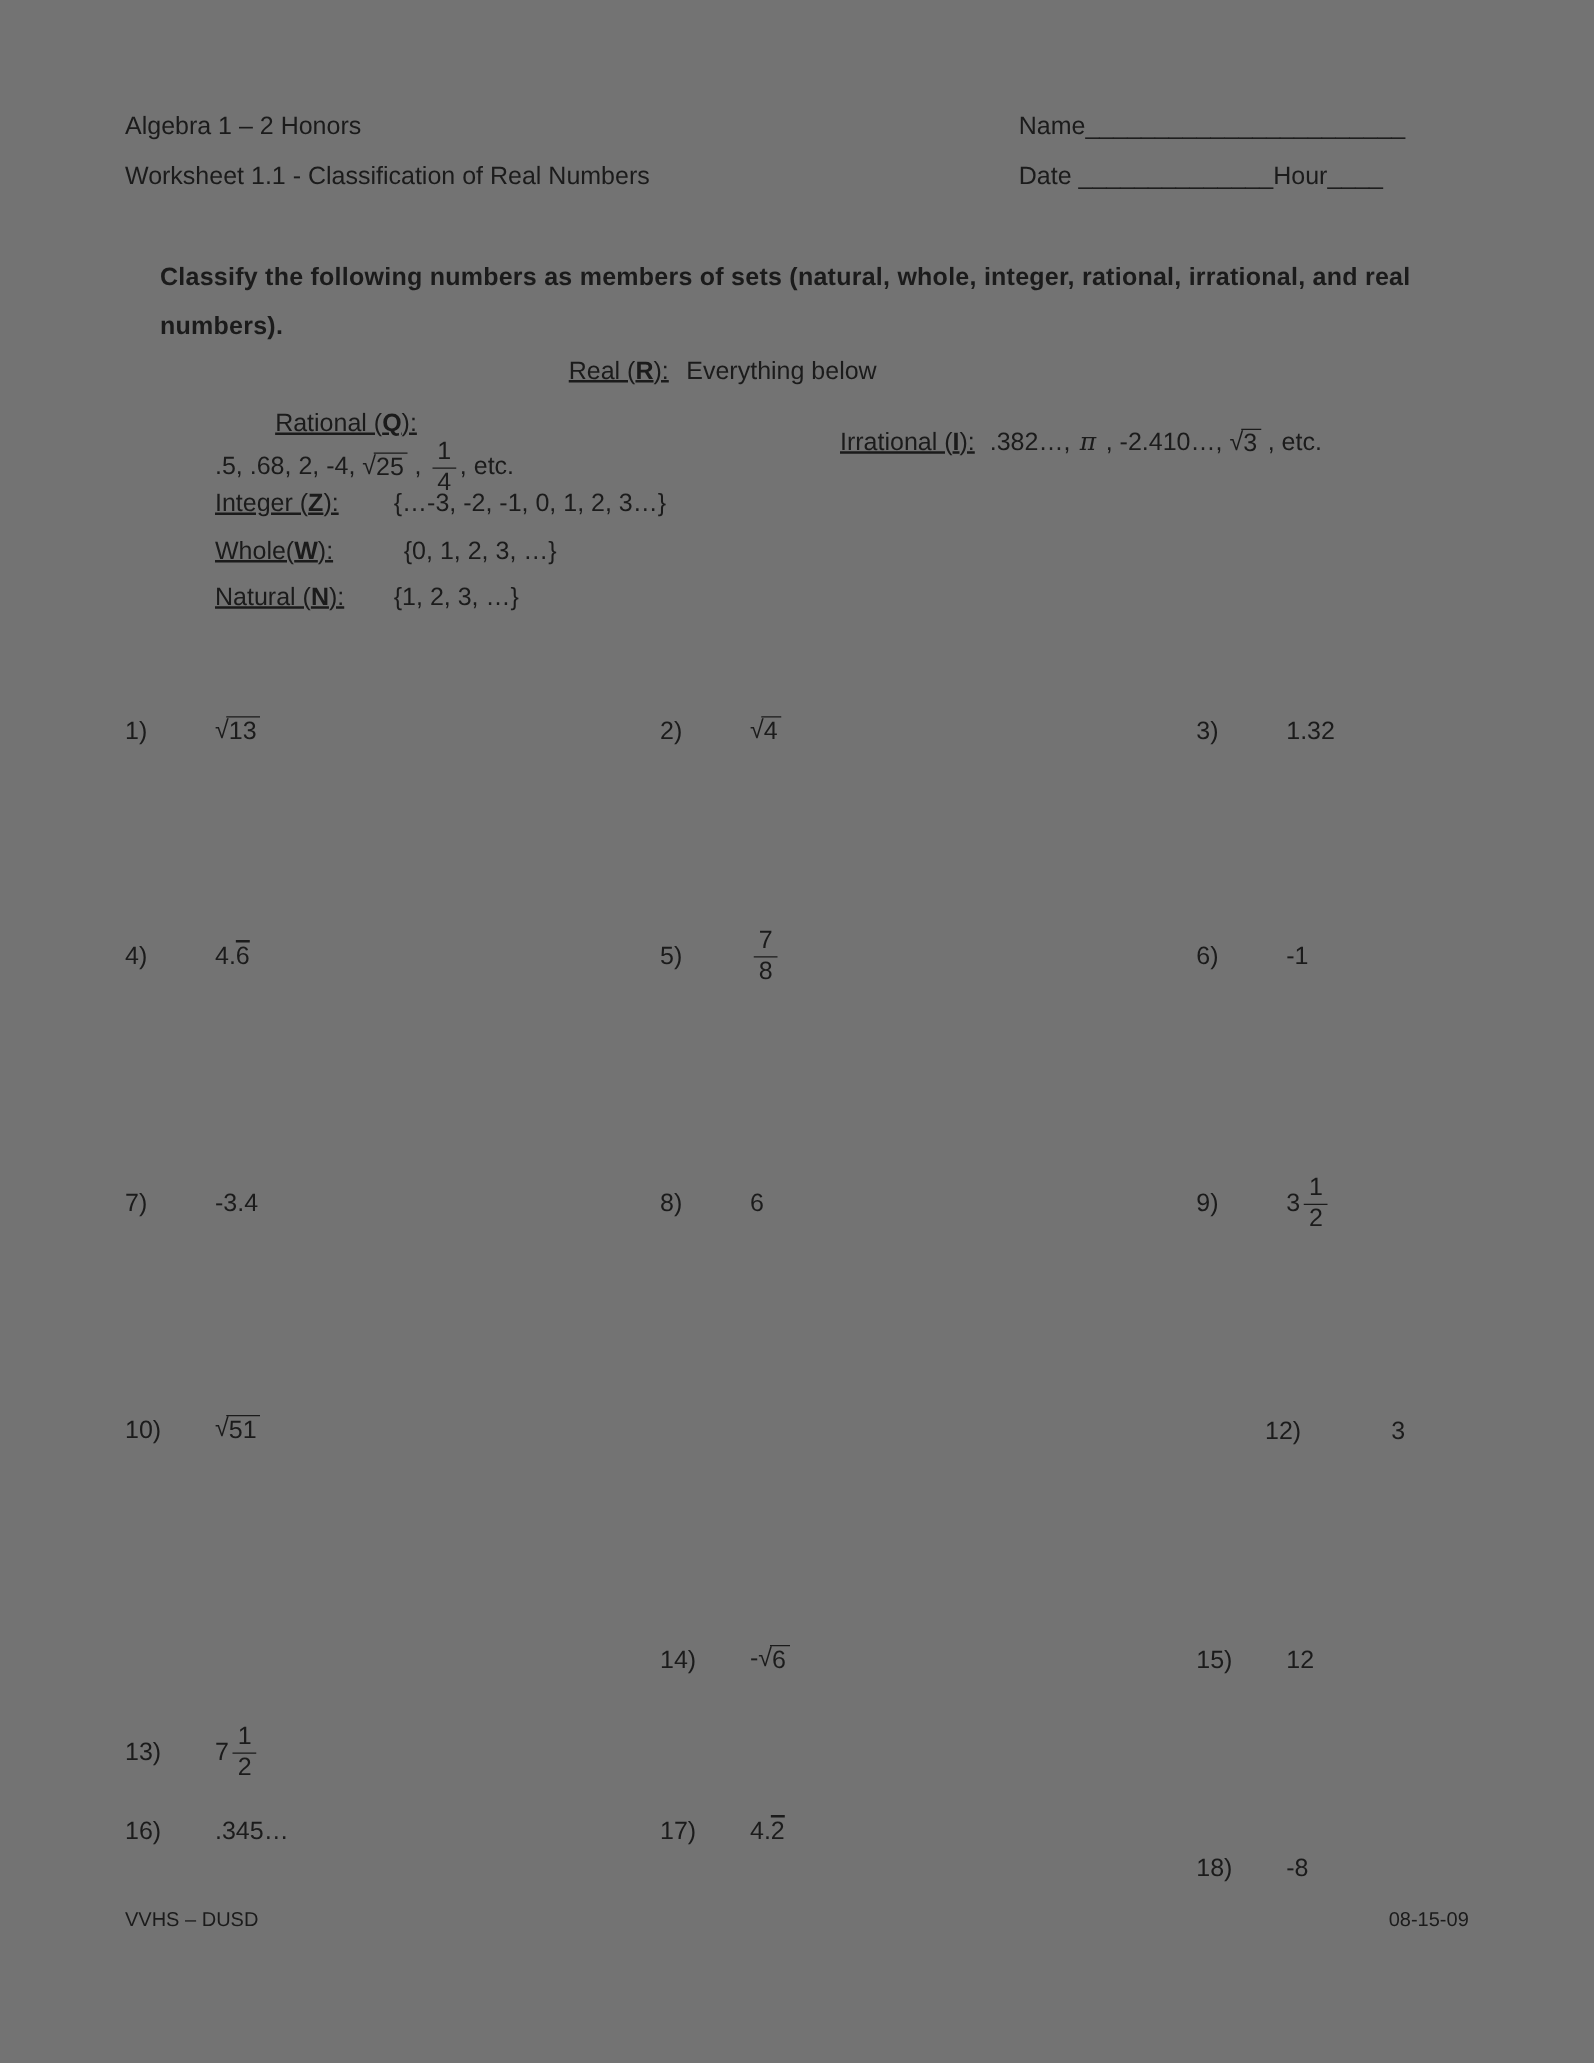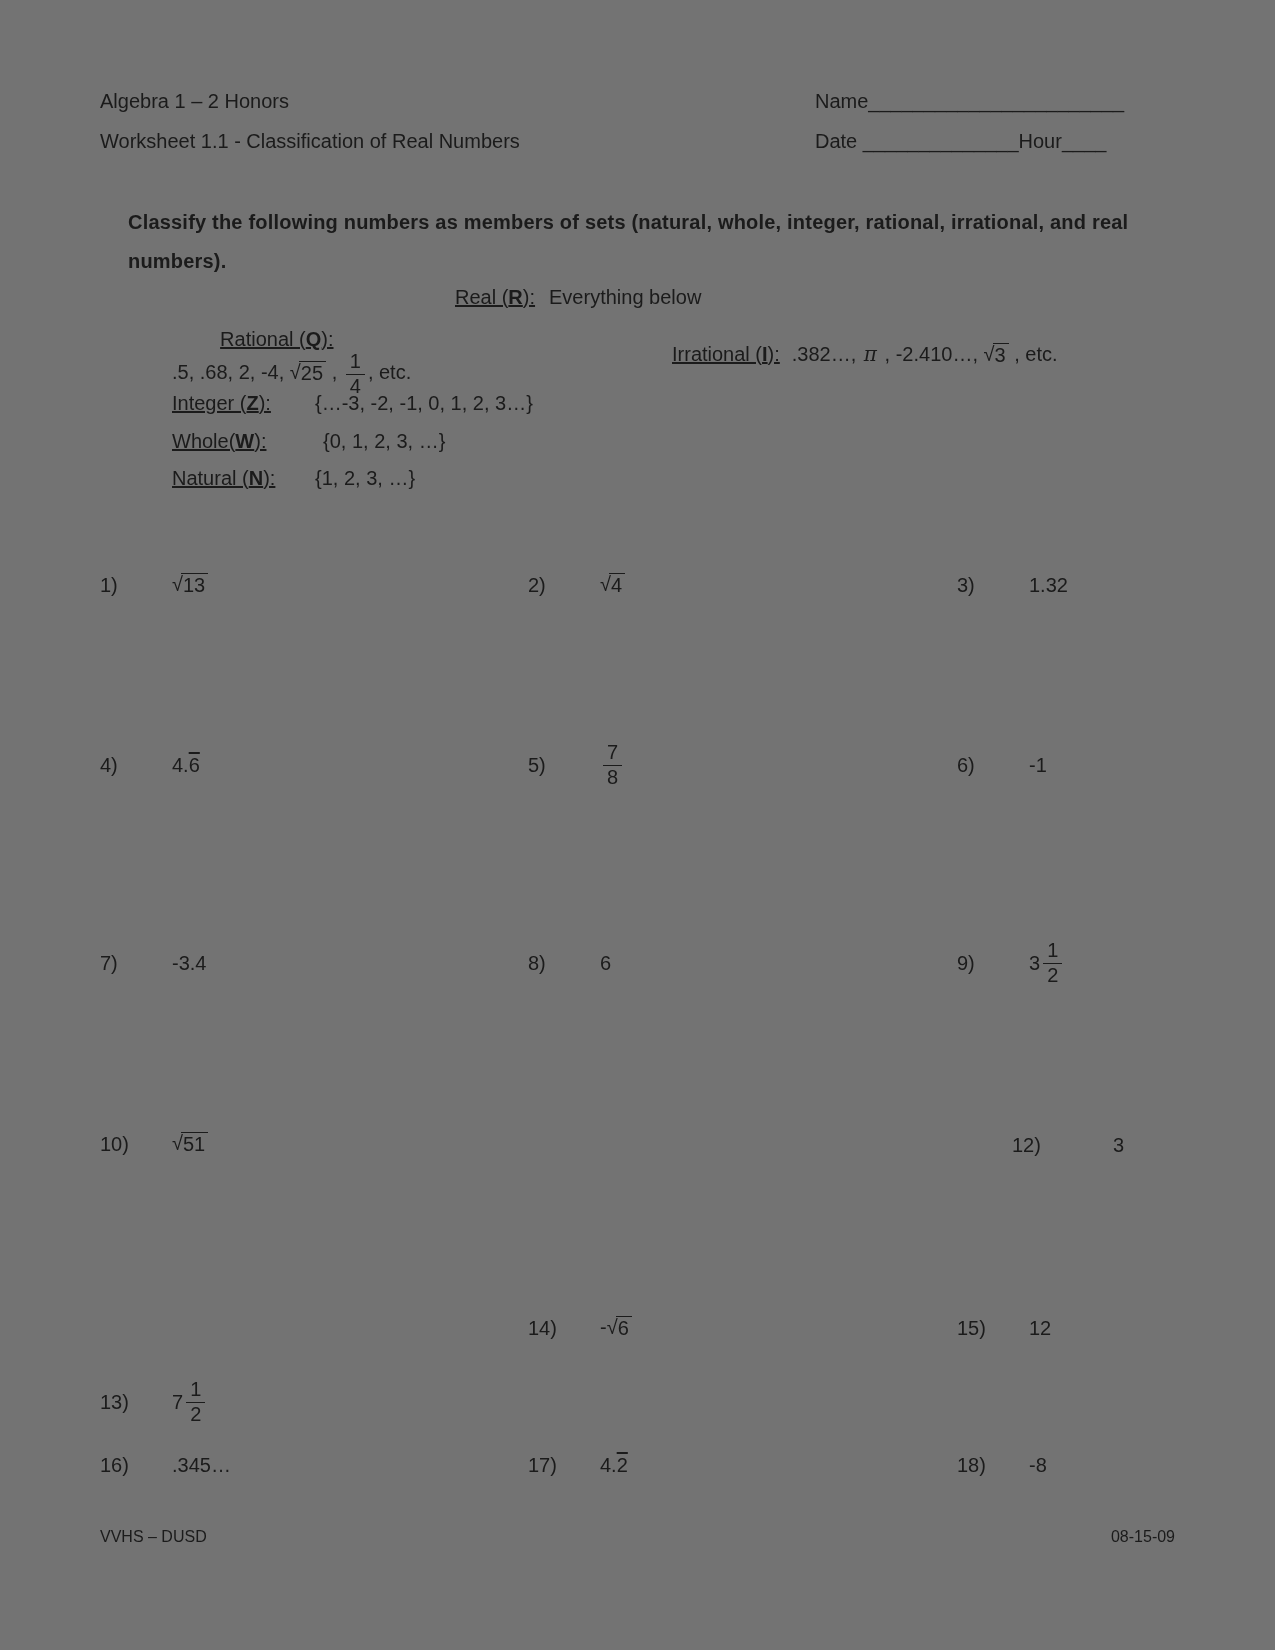--- a/index.html
+++ b/index.html
@@ -182,21 +182,21 @@
   </div>
 
   <div class="prob" style="left:100px; top:1423px;">
     <span class="pnum">16)</span>
     <span>.345…</span>
   </div>
   <div class="prob" style="left:528px; top:1423px;">
     <span class="pnum">17)</span>
     <span><span>4.</span><span class="rep">2</span></span>
   </div>
-  <div class="prob" style="left:957px; top:1423px;">
+  <div class="prob" style="left:957px; top:1453px;">
     <span class="pnum">18)</span>
     <span>-8</span>
   </div>
 
   <div class="abs footer-text" style="left:100px; top:1528px;">VVHS – DUSD</div>
   <div class="abs footer-text" style="right:100px; top:1528px;">08-15-09</div>
 
 </div>
 
 </body></html>

